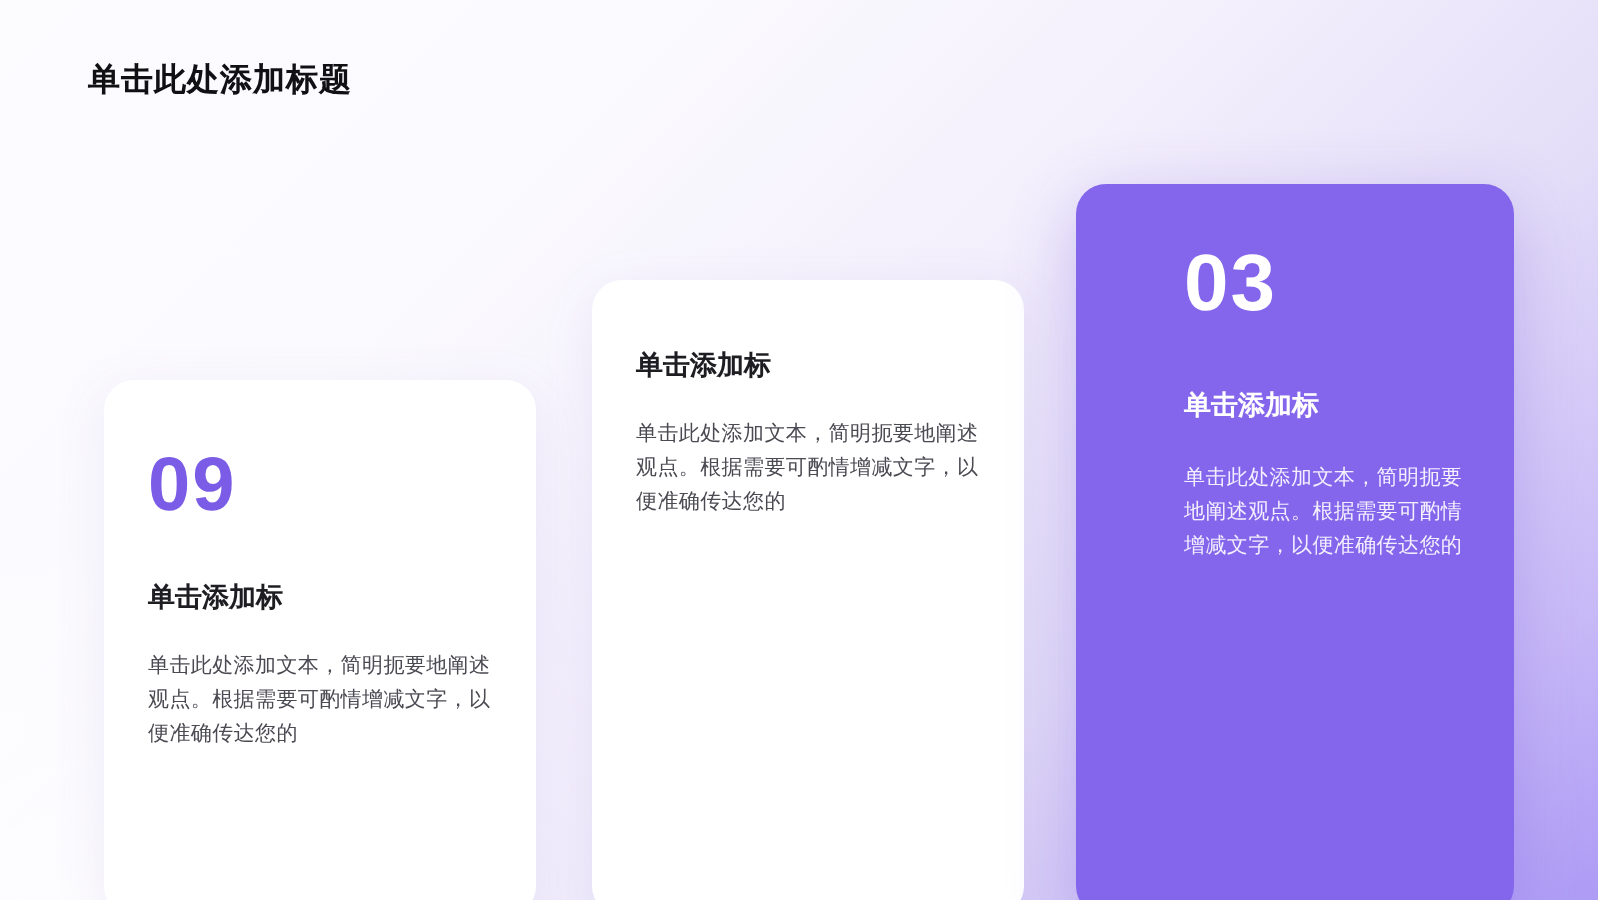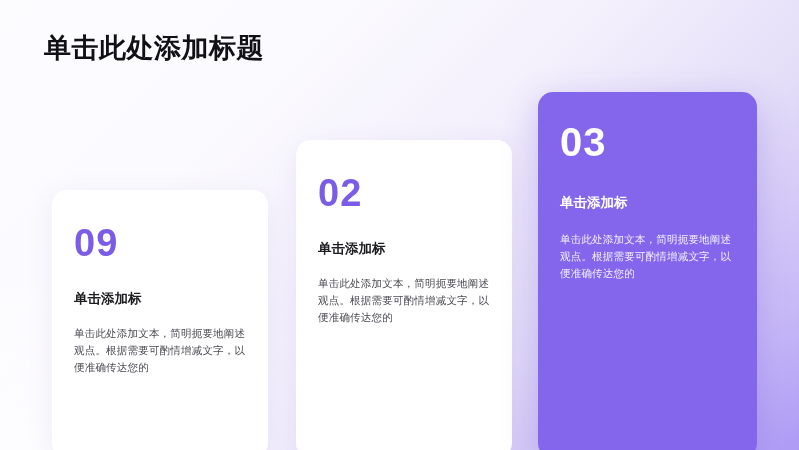--- a/index.html
+++ b/index.html
@@ -38,21 +38,21 @@
     height: 320px;
     background: radial-gradient(ellipse at 30% 70%, rgba(255,255,255,0.85) 0%, rgba(255,255,255,0) 70%);
     pointer-events: none;
   }
 
   
   #page-title {
     position: absolute;
     left: 44px;
     top: 30px;
-    font-size: 27px;
+    font-size: 16px;
     font-weight: bold;
     color: #111114;
     letter-spacing: 0.5px;
     white-space: nowrap;
   }
 
   
   .card {
     position: absolute;
     border-radius: 15px;
@@ -93,21 +93,21 @@
 
   .card-inner {
     position: absolute;
     left: 22px;
     right: 18px;
     top: 0;
   }
 
   #card-1 .card-inner { top: 34px; }
   #card-2 .card-inner { top: 34px; }
-  #card-3 .card-inner { top: 30px; }
+  #card-3 .card-inner { top: 30px; margin-left: 32px; }
 
   .card-number {
     font-size: 38px;
     font-weight: bold;
     line-height: 1;
     letter-spacing: 1px;
     color: #7B5CE6;
     margin-bottom: 28px;
   }
 
@@ -152,21 +152,20 @@
   <div class="card card-light" id="card-1">
     <div class="card-inner">
       <div class="card-number">09</div>
       <div class="card-subtitle">单击添加标</div>
       <div class="card-body">单击此处添加文本，简明扼要地阐述观点。根据需要可酌情增减文字，以便准确传达您的</div>
     </div>
   </div>
 
   <div class="card card-light" id="card-2">
     <div class="card-inner">
-      <div class="card-number">02</div>
       <div class="card-subtitle">单击添加标</div>
       <div class="card-body">单击此处添加文本，简明扼要地阐述观点。根据需要可酌情增减文字，以便准确传达您的</div>
     </div>
   </div>
 
   <div class="card card-accent" id="card-3">
     <div class="card-inner">
       <div class="card-number">03</div>
       <div class="card-subtitle">单击添加标</div>
       <div class="card-body">单击此处添加文本，简明扼要地阐述观点。根据需要可酌情增减文字，以便准确传达您的</div>

